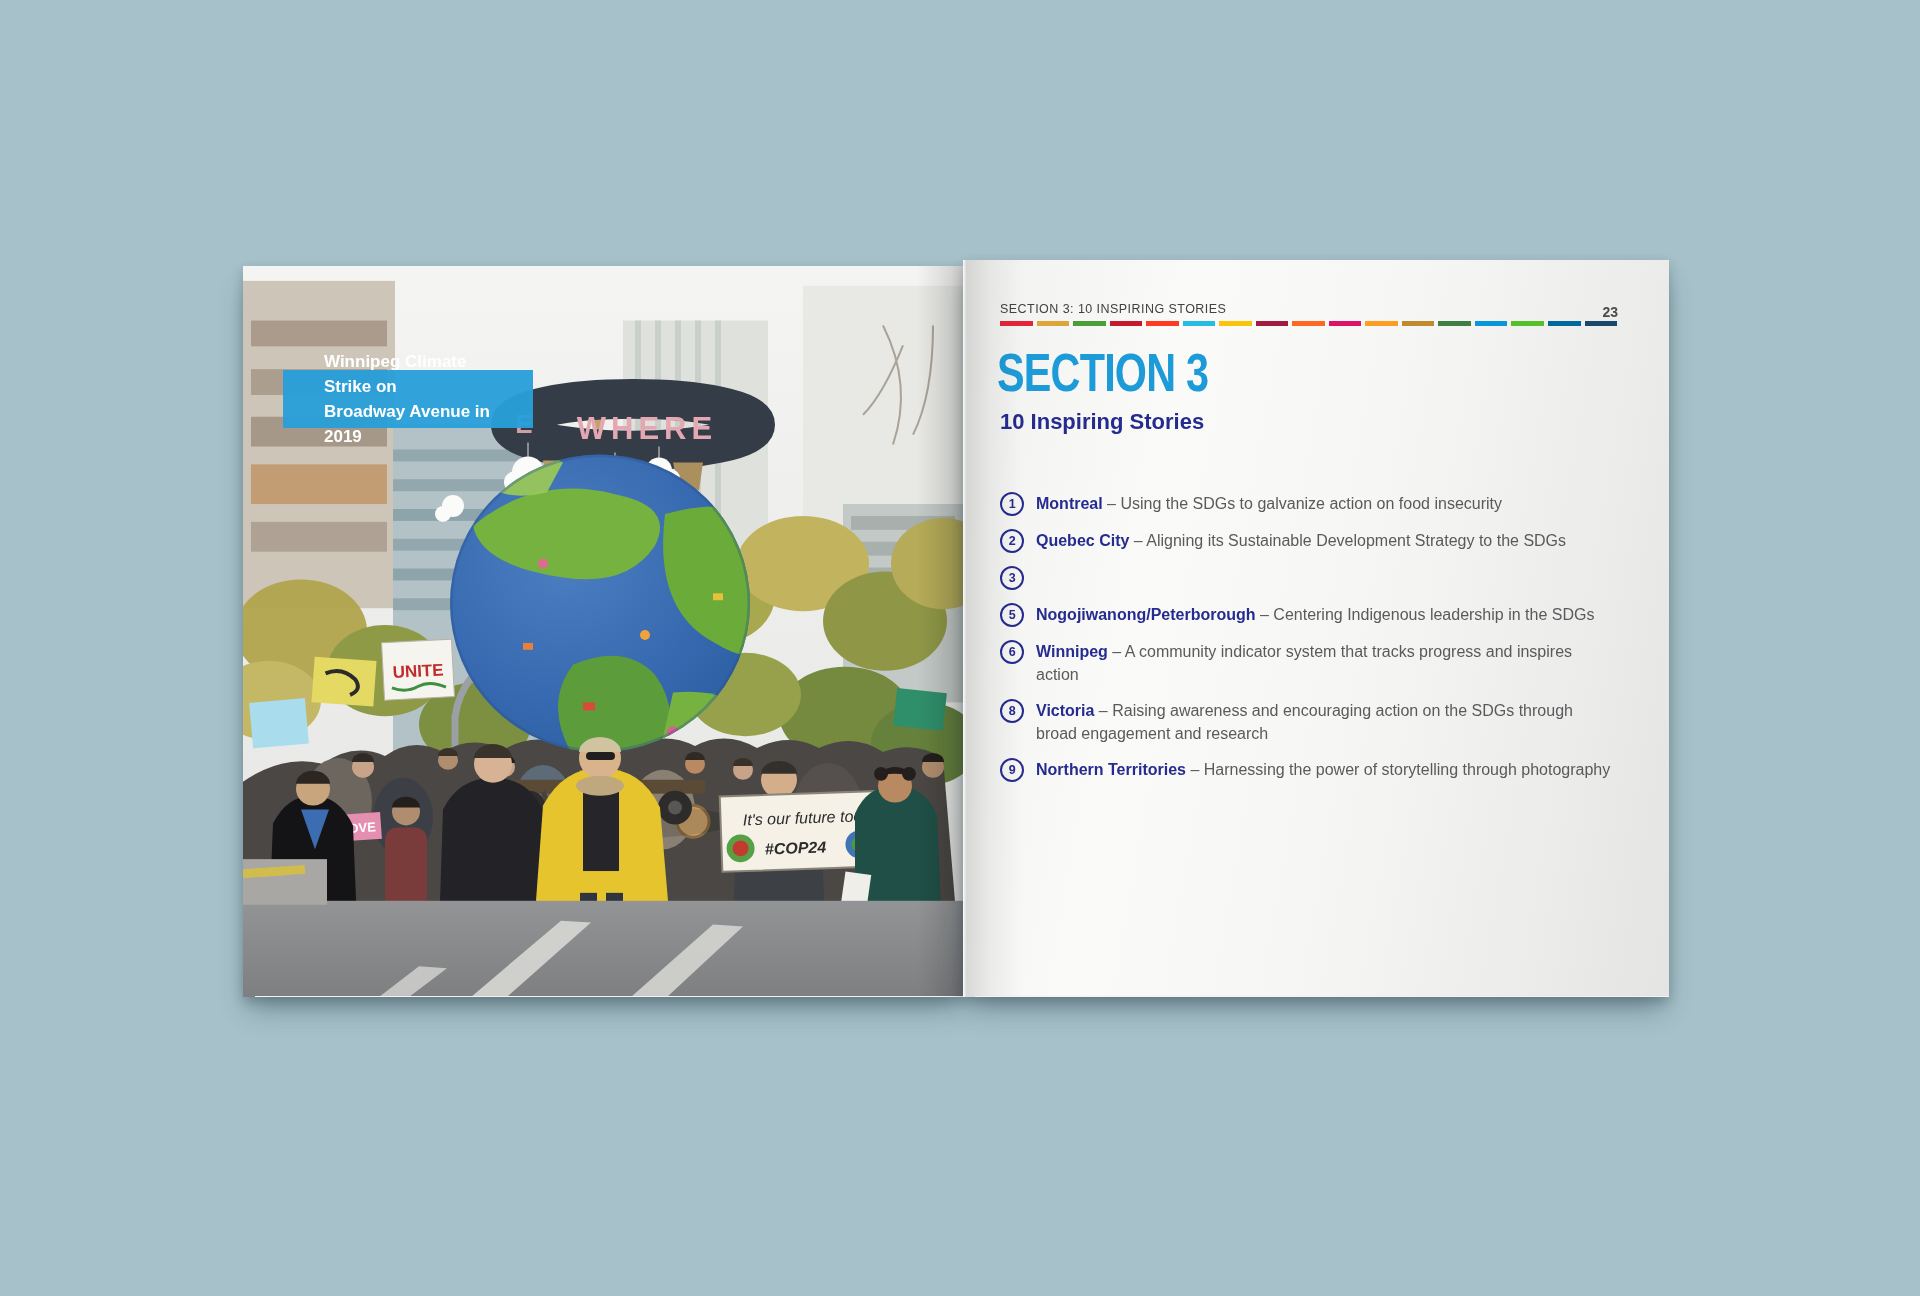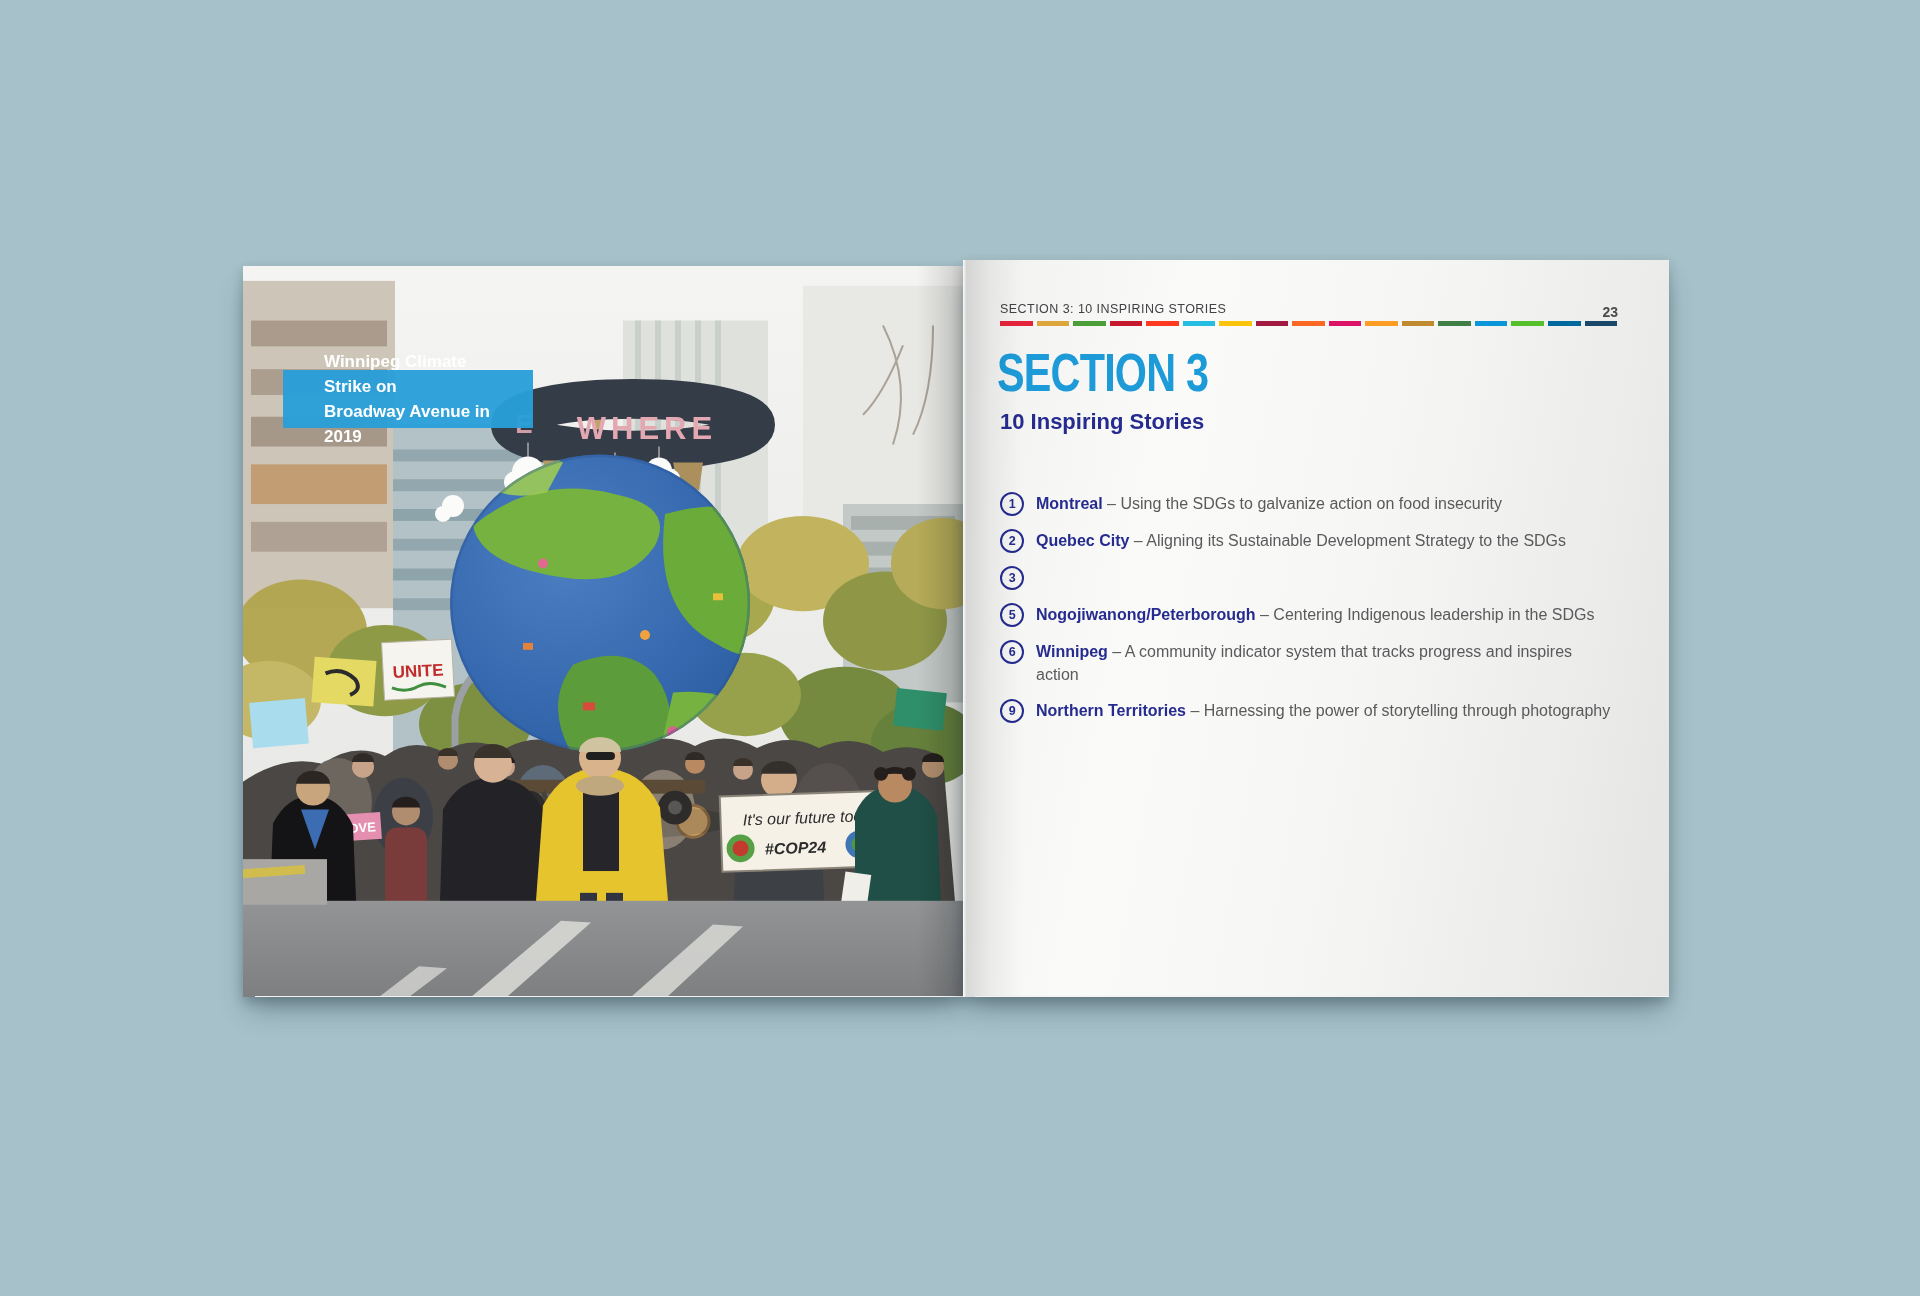--- a/index.html
+++ b/index.html
@@ -335,20 +335,24 @@
           </div>
           <div class="story">
             <span class="circle">5</span>
             <span class="story-text"><span class="city">Nogojiwanong/Peterborough</span><span class="plain"> – Centering Indigenous leadership in the SDGs</span></span>
           </div>
           <div class="story">
             <span class="circle">6</span>
             <span class="story-text"><span class="city">Winnipeg</span><span class="plain"> – A community indicator system that tracks progress and inspires action</span></span>
           </div>
           <div class="story">
+            <span class="circle">8</span>
+            <span class="story-text"><span class="city">Victoria</span><span class="plain"> – Raising awareness and encouraging action on the SDGs through broad engagement and research</span></span>
+          </div>
+          <div class="story">
             <span class="circle">9</span>
             <span class="story-text"><span class="city">Northern Territories</span><span class="plain"> – Harnessing the power of storytelling through photography</span></span>
           </div>
         </div>
     </div>
     <div class="spine-shade-right"></div>
     <div class="edge-stack"></div>
   </div>
 
 </div>

